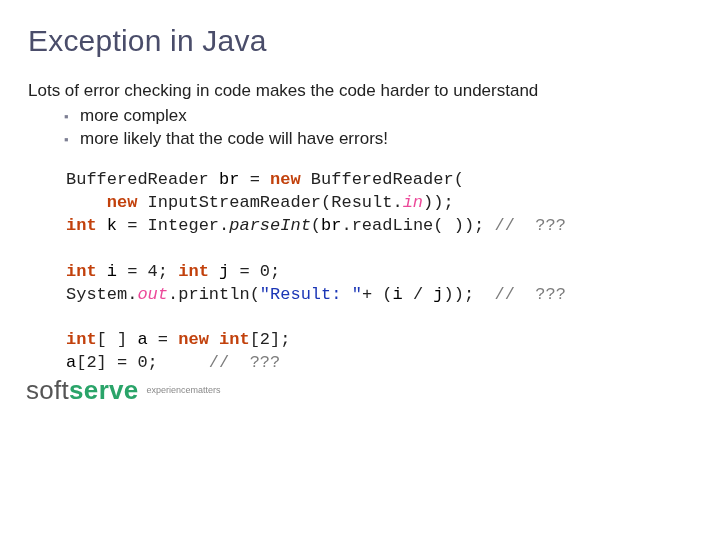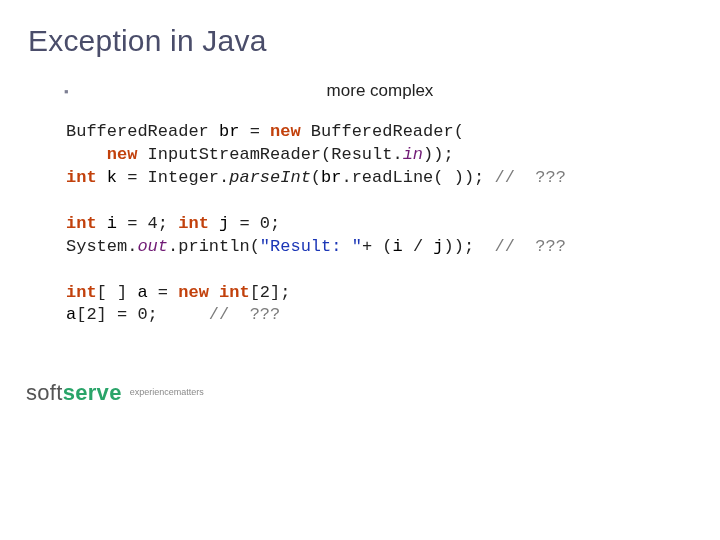--- a/index.html
+++ b/index.html
@@ -33,21 +33,20 @@
   }
   .para {
     margin: 0 0 2px 0;
   }
   .bullets {
     margin: 0 0 18px 0;
   }
   .bullet {
     padding-left: 52px;
     position: relative;
-    text-align: center;
   }
   .bullet::before {
     content: "▪";
     position: absolute;
     left: 36px;
     top: 0;
     color: #7d7f93;
     font-size: 13px;
     line-height: 23px;
   }
@@ -58,35 +57,35 @@
     font-family: "Courier New", Courier, monospace;
     font-size: 17px;
     line-height: 1.35;
     white-space: pre;
     padding-left: 38px;
     color: #222;
   }
   .kw   { color: #c2410c; font-weight: bold; }
   .var  { color: #000000; }
   .str  { color: #1b36b6; }
-  .stat { color: #701a75; font-style: italic; }
+  .stat { color: #ec4899; font-style: italic; }
   .cmt  { color: #7c7c7c; }
   .mth  { font-style: italic; }
 
   .logo {
     position: absolute;
     left: 26px;
     bottom: 22px;
     display: flex;
     align-items: center;
     gap: 8px;
     color: #3b3b3b;
   }
   .logo-main {
-    font-size: 22px;
+    font-size: 26px;
     font-weight: 400;
     letter-spacing: 0.3px;
     color: #4a4a4a;
     text-align: center;
   }
   .logo-main .soft { color: #555; }
   .logo-main .serve { color: #2aa469; font-weight: 600; }
   .logo-tag {
     font-size: 9px;
     line-height: 1.05;
@@ -95,22 +94,24 @@
   }
 </style>
 </head>
 <body>
 
 <div class="slide">
 
   <h1 class="title">Exception in Java</h1>
 
   <div class="body">
+    <div class="para">Lots of error checking in code makes the code harder to understand</div>
     <div class="bullets">
       <div class="bullet">more complex</div>
+      <div class="bullet">more likely that the code will have errors!</div>
     </div>
 
 
     <div class="codeblock"><span><span>BufferedReader </span><span class="var">br</span><span> = </span><span class="kw">new</span><span> BufferedReader(</span></span>
 <span><span>    </span><span class="kw">new</span><span> InputStreamReader(Result.</span><span class="stat">in</span><span>));</span></span>
 <span><span class="kw">int</span><span> </span><span class="var">k</span><span> = Integer.</span><span class="mth">parseInt</span><span>(</span><span class="var">br</span><span>.readLine( )); </span><span class="cmt">//  ???</span></span>
 
 <span><span class="kw">int</span><span> </span><span class="var">i</span><span> = 4; </span><span class="kw">int</span><span> </span><span class="var">j</span><span> = 0;</span></span>
 <span><span>System.</span><span class="stat">out</span><span>.println(</span><span class="str">"Result: "</span><span>+ (</span><span class="var">i</span><span> / </span><span class="var">j</span><span>));  </span><span class="cmt">//  ???</span></span>
 

